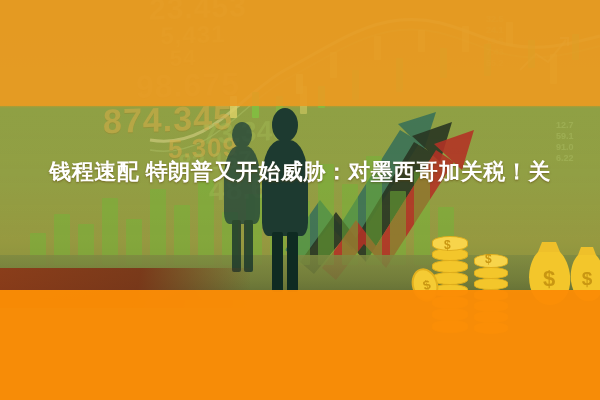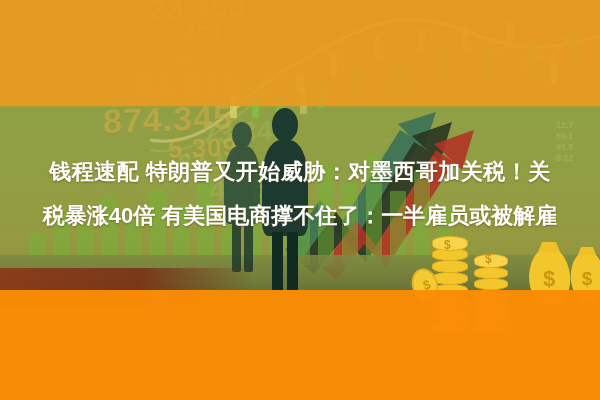--- a/index.html
+++ b/index.html
@@ -282,16 +282,15 @@
     <path d="M12,13 C4,21 2,40 9,51 C16,62 29,62 35,51 C42,40 38,21 30,13 Z" fill="#f3c62b"></path>
     <text x="21" y="43" font-size="19" font-weight="700" fill="#c99712" text-anchor="middle" font-family="Liberation Sans, sans-serif">$</text>
   </svg>
 
   <div class="layer" id="grade-top"></div>
   <div id="grade-dark"></div>
   <div class="layer" id="grade-bottom"></div>
 
   <div id="headline">
     <span class="ln">钱程速配 特朗普又开始威胁：对墨西哥加关税！关</span>
-    <span class="ln wide">税暴涨40倍 有美国电商撑不住了：一半雇员或被解雇</span>
   </div>
 
 </div>
 
 </body></html>

